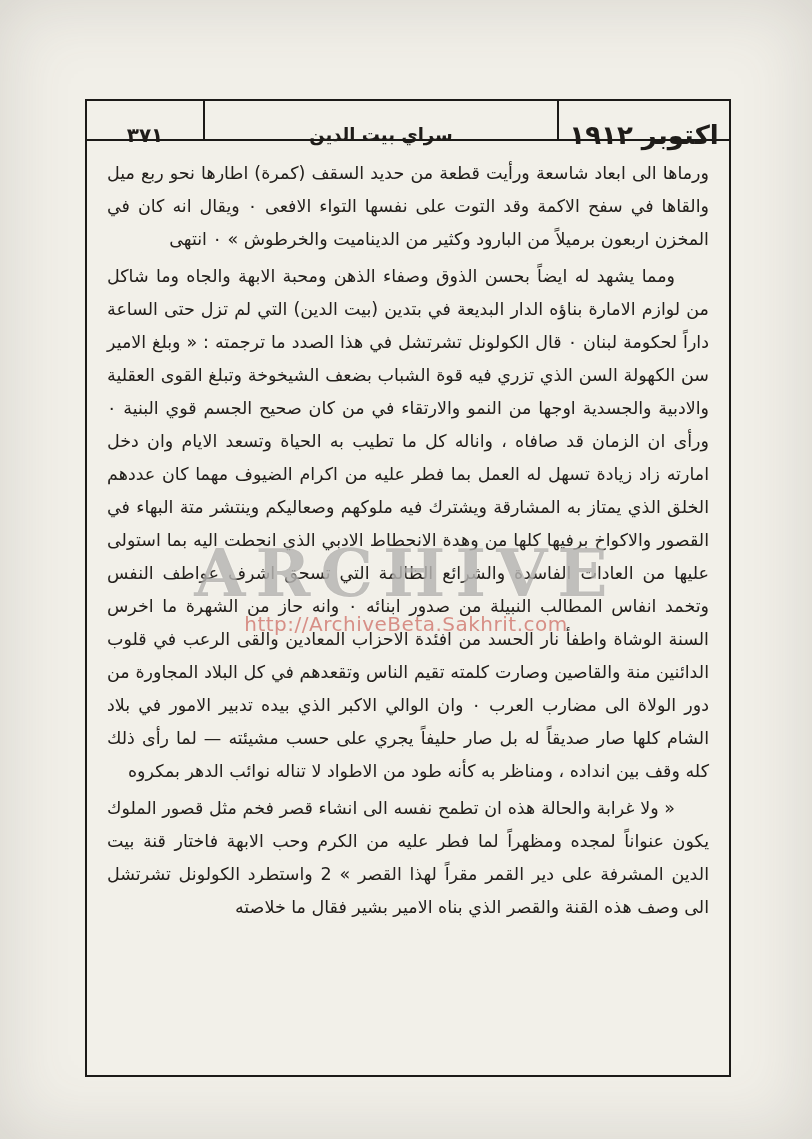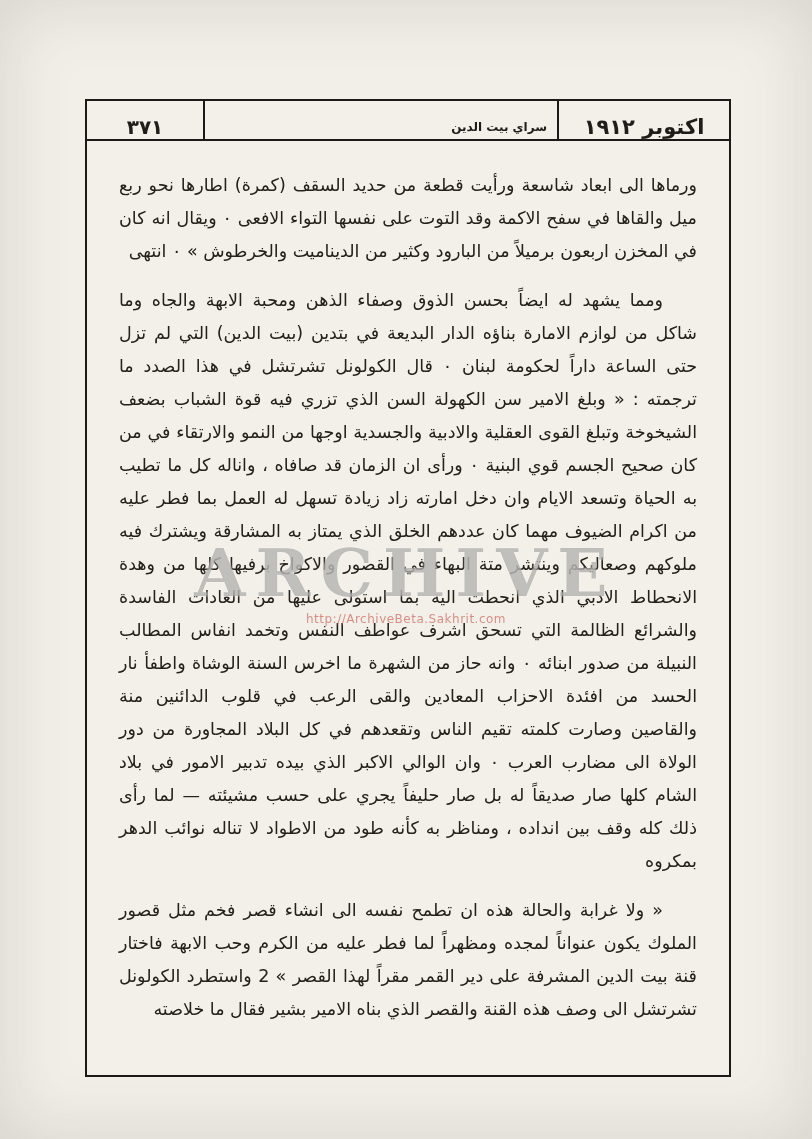--- a/index.html
+++ b/index.html
@@ -29,54 +29,54 @@
   }
   .header {
     display: flex;
     direction: rtl;
     height: 38px;
     border-bottom: 2px solid #1c1a18;
     align-items: center;
     font-weight: bold;
     color: #1f1c19;
   }
-  .h-cell { padding: 8px 10px; box-sizing: border-box; }
+  .h-cell { padding: 16px 10px; box-sizing: border-box; }
   .h-date {
     width: 172px;
-    font-size: 21px;
+    font-size: 26px;
     text-align: center;
     border-left: 2px solid #1c1a18;
     height: 100%;
     line-height: 36px;
   }
   .h-title {
     flex: 1;
-    font-size: 12px;
-    text-align: right;
+    font-size: 18px;
+    text-align: center;
     height: 100%;
     line-height: 36px;
   }
   .h-page {
     width: 118px;
     font-size: 20px;
     text-align: center;
     border-right: 2px solid #1c1a18;
     height: 100%;
     line-height: 36px;
   }
   .body-text {
     direction: rtl;
     padding: 12px 16px 10px 16px;
     color: #24201c;
     font-size: 17.5px;
     line-height: 33px;
     text-align: justify;
   }
   .body-text p {
-    margin: 16px;
+    margin: 4px;
     text-indent: 34px;
   }
   .body-text p.no-indent {
     text-indent: 0;
   }
   .watermark {
     position: absolute;
     left: 50%;
     top: 540px;
     transform: translateX(-50%);
@@ -87,21 +87,21 @@
     font-family: "DejaVu Serif", serif;
     font-size: 66px;
     font-weight: bold;
     letter-spacing: 10px;
     color: rgba(120,118,114,0.45);
     text-shadow: 0 0 2px rgba(255,255,255,0.7);
     line-height: 1;
   }
   .wm-url {
     margin-top: 6px;
-    font-size: 12px;
+    font-size: 20px;
     color: rgba(205,110,100,0.75);
     letter-spacing: 0.5px;
   }
 </style>
 </head>
 <body>
 
 <div class="scan">
   <div class="frame">
     <div class="header">

